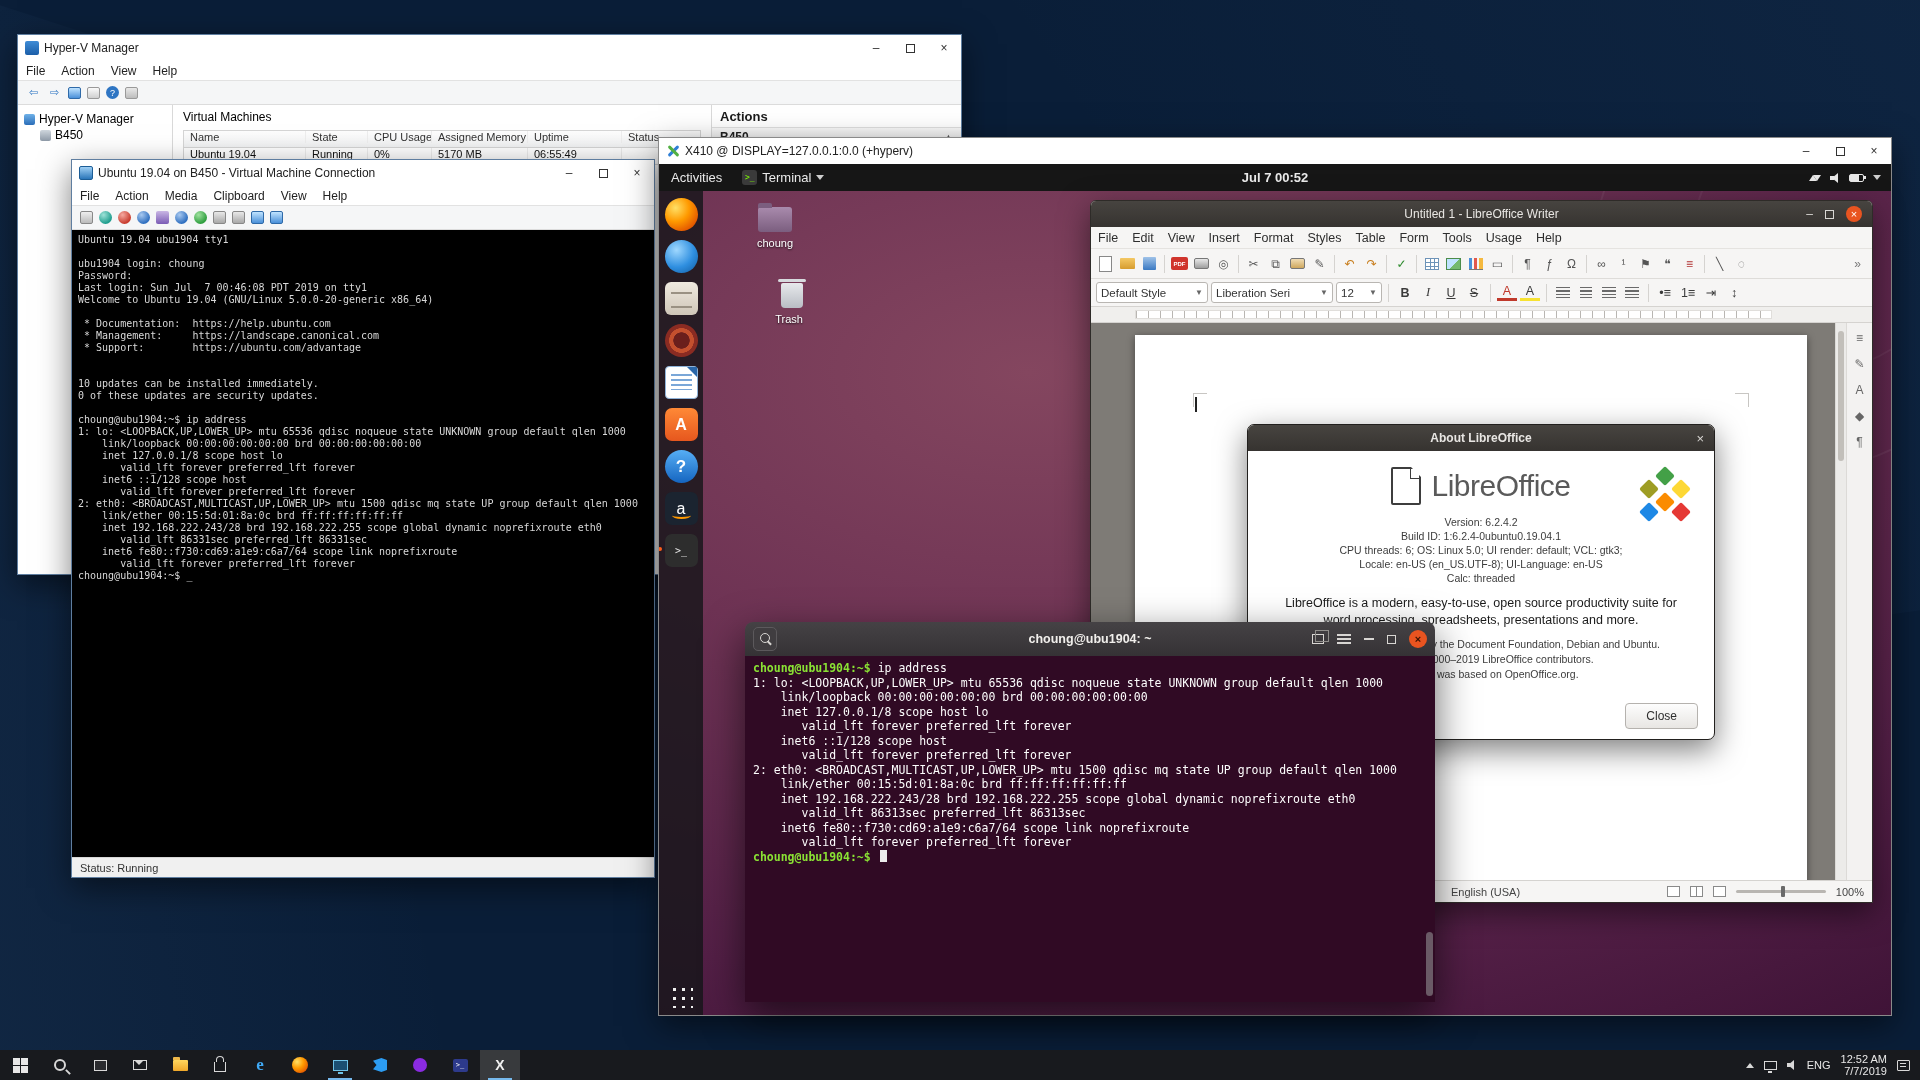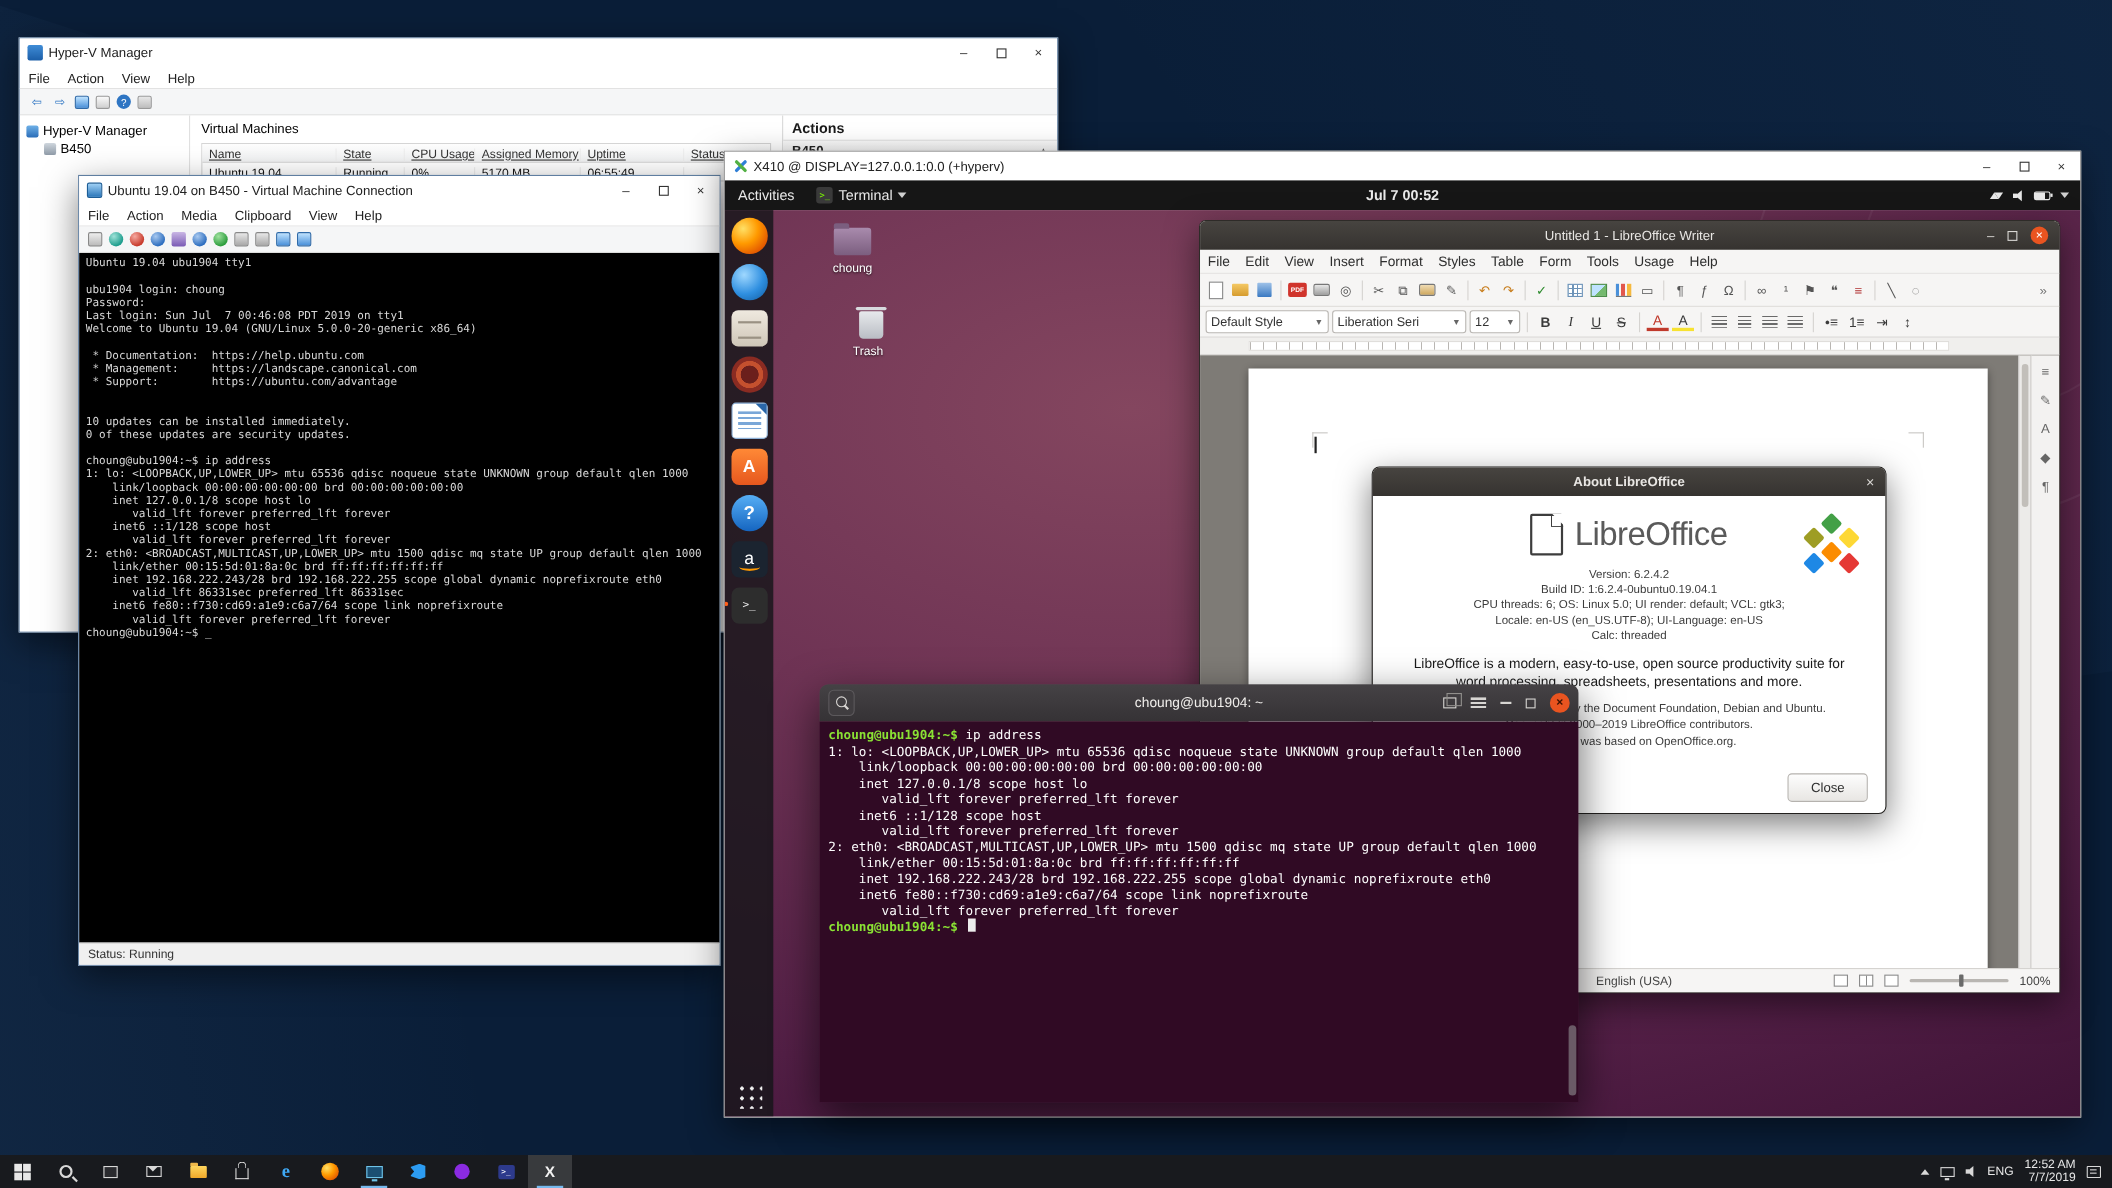--- a/index.html
+++ b/index.html
@@ -28,21 +28,21 @@
 .hv-appicon{background:linear-gradient(#3f8cd6,#1b5ea8);border-radius:2px;}
 .hv-body{flex:1;display:flex;min-height:0;}
 .hv-tree{width:155px;border-right:1px solid #d9d9d9;padding:6px 4px;font-size:12px;background:#fff;}
 .hv-ti{display:flex;align-items:center;gap:4px;padding:1px 2px;white-space:nowrap;}
 .hv-ti.child{padding-left:18px;}
 .hv-glyph{width:11px;height:11px;background:linear-gradient(#6fb1e8,#2a6db8);border-radius:2px;flex:0 0 auto;}
 .hv-glyph.srv{background:linear-gradient(#cfd6dd,#8d99a6);}
 .hv-center{flex:1;background:#fff;padding:5px 10px 0 10px;min-width:0;}
 .hv-sec{font-size:12px;color:#000;margin-bottom:6px;}
 .hv-table{border:1px solid #d5d5d5;font-size:11px;}
-.hv-hrow,.hv-row{display:flex;align-items:flex-end;text-decoration:underline;}
+.hv-hrow,.hv-row{display:flex;align-items:flex-start;}
 .hv-hrow{background:linear-gradient(#fdfdfd,#f0f1f2);border-bottom:1px solid #d5d5d5;height:17px;color:#333;}
 .hv-row{height:16px;color:#111;}
 .hv-c{padding:0 6px;white-space:nowrap;overflow:hidden;border-right:1px solid #ededed;}
 .c-name{width:122px;}.c-state{width:62px;}.c-cpu{width:64px;}.c-mem{width:96px;}.c-up{width:94px;}.c-st{flex:1;border-right:none;}
 .hv-actions{width:250px;border-left:1px solid #d9d9d9;background:#fff;}
 .hv-at{font-size:13px;font-weight:bold;color:#1a1a1a;padding:4px 8px 3px;}
 .hv-ag{display:flex;align-items:center;height:19px;background:linear-gradient(#fafafa,#ececec);border-top:1px solid #e0e0e0;border-bottom:1px solid #d8d8d8;padding:0 8px;font-size:12px;font-weight:bold;color:#222;}
 .hv-ag .car{margin-left:auto;font-size:9px;color:#555;}
 
 .vmc{left:71px;top:159px;width:584px;height:719px;z-index:20;}
@@ -177,21 +177,21 @@
 .ab-info{font-size:10.5px;color:#3c3c3c;line-height:14px;}
 .ab-desc{font-size:12.5px;color:#1a1a1a;line-height:17px;margin:10px 14px 8px;}
 .ab-credits{font-size:10.5px;color:#3c3c3c;line-height:15px;}
 .ab-btn{position:absolute;right:16px;bottom:10px;font-size:12px;color:#2e2e2e;padding:5px 20px;border:1px solid #b5b2ae;border-radius:4px;background:linear-gradient(#fdfdfd,#e8e6e3);}
 
 .gterm{left:745px;top:622px;width:690px;height:380px;z-index:60;display:flex;flex-direction:column;border-radius:8px 8px 0 0;box-shadow:0 14px 40px rgba(0,0,0,.6);}
 .gt-head{height:34px;background:linear-gradient(#454245,#353235);border-radius:8px 8px 0 0;display:flex;align-items:center;position:relative;padding:0 8px;flex:0 0 auto;}
 .gt-search{width:24px;height:24px;border:1px solid #5c595c;border-radius:5px;position:relative;background:#403d40;}
 .gt-search::before{content:"";position:absolute;left:6px;top:5px;width:8px;height:8px;border:1.5px solid #d8d6d3;border-radius:50%;}
 .gt-search::after{content:"";position:absolute;left:13px;top:14px;width:5px;height:1.5px;background:#d8d6d3;transform:rotate(45deg);}
-.gt-title{position:absolute;left:50%;transform:translateX(-50%);color:#f1efec;font-size:12.5px;font-weight:normal;white-space:nowrap;text-align:right;}
+.gt-title{position:absolute;left:50%;transform:translateX(-50%);color:#f1efec;font-size:12.5px;font-weight:bold;white-space:nowrap;text-align:right;}
 .gt-right{margin-left:auto;display:flex;align-items:center;gap:13px;}
 .gt-winic{width:12px;height:10px;border:1.5px solid #d8d6d3;position:relative;}
 .gt-winic::before{content:"";position:absolute;left:2px;top:-5px;width:12px;height:10px;border:1.5px solid #918f8c;}
 .gt-burger{width:14px;height:10px;background:repeating-linear-gradient(#d8d6d3 0 2px,transparent 2px 4px);}
 .gt-min{width:10px;height:2px;background:#d8d6d3;}
 .gt-max{width:9px;height:9px;border:1.5px solid #d8d6d3;}
 .gt-close{width:18px;height:18px;border-radius:50%;background:#e95420;color:#3a1202;font-size:11px;display:flex;align-items:center;justify-content:center;font-weight:bold;}
 .gt-body{flex:1;background:#300a24;padding:5px 8px;position:relative;overflow:hidden;min-height:0;}
 .gt-body .tline{white-space:pre;font-size:11.5px;line-height:14.5px;color:#fdfdfd;font-family:"DejaVu Sans Mono",monospace;}
 .gt-body .prompt{color:#8ae234;font-weight:bold;}
@@ -637,20 +637,21 @@
         <div class="tline"><span class="prompt">choung@ubu1904:~$</span> ip address</div>
         <div class="tline">1: lo: &lt;LOOPBACK,UP,LOWER_UP&gt; mtu 65536 qdisc noqueue state UNKNOWN group default qlen 1000</div>
         <div class="tline">    link/loopback 00:00:00:00:00:00 brd 00:00:00:00:00:00</div>
         <div class="tline">    inet 127.0.0.1/8 scope host lo</div>
         <div class="tline">       valid_lft forever preferred_lft forever</div>
         <div class="tline">    inet6 ::1/128 scope host</div>
         <div class="tline">       valid_lft forever preferred_lft forever</div>
         <div class="tline">2: eth0: &lt;BROADCAST,MULTICAST,UP,LOWER_UP&gt; mtu 1500 qdisc mq state UP group default qlen 1000</div>
         <div class="tline">    link/ether 00:15:5d:01:8a:0c brd ff:ff:ff:ff:ff:ff</div>
         <div class="tline">    inet 192.168.222.243/28 brd 192.168.222.255 scope global dynamic noprefixroute eth0</div>
+        <div class="tline">       valid_lft 86313sec preferred_lft 86313sec</div>
         <div class="tline">    inet6 fe80::f730:cd69:a1e9:c6a7/64 scope link noprefixroute</div>
         <div class="tline">       valid_lft forever preferred_lft forever</div>
         <div class="tline"><span class="prompt">choung@ubu1904:~$</span> </div>
       </div>
     <div class="gt-scroll">
         <span class="thumb"></span>
       </div>
   </div>
 </div>
 

